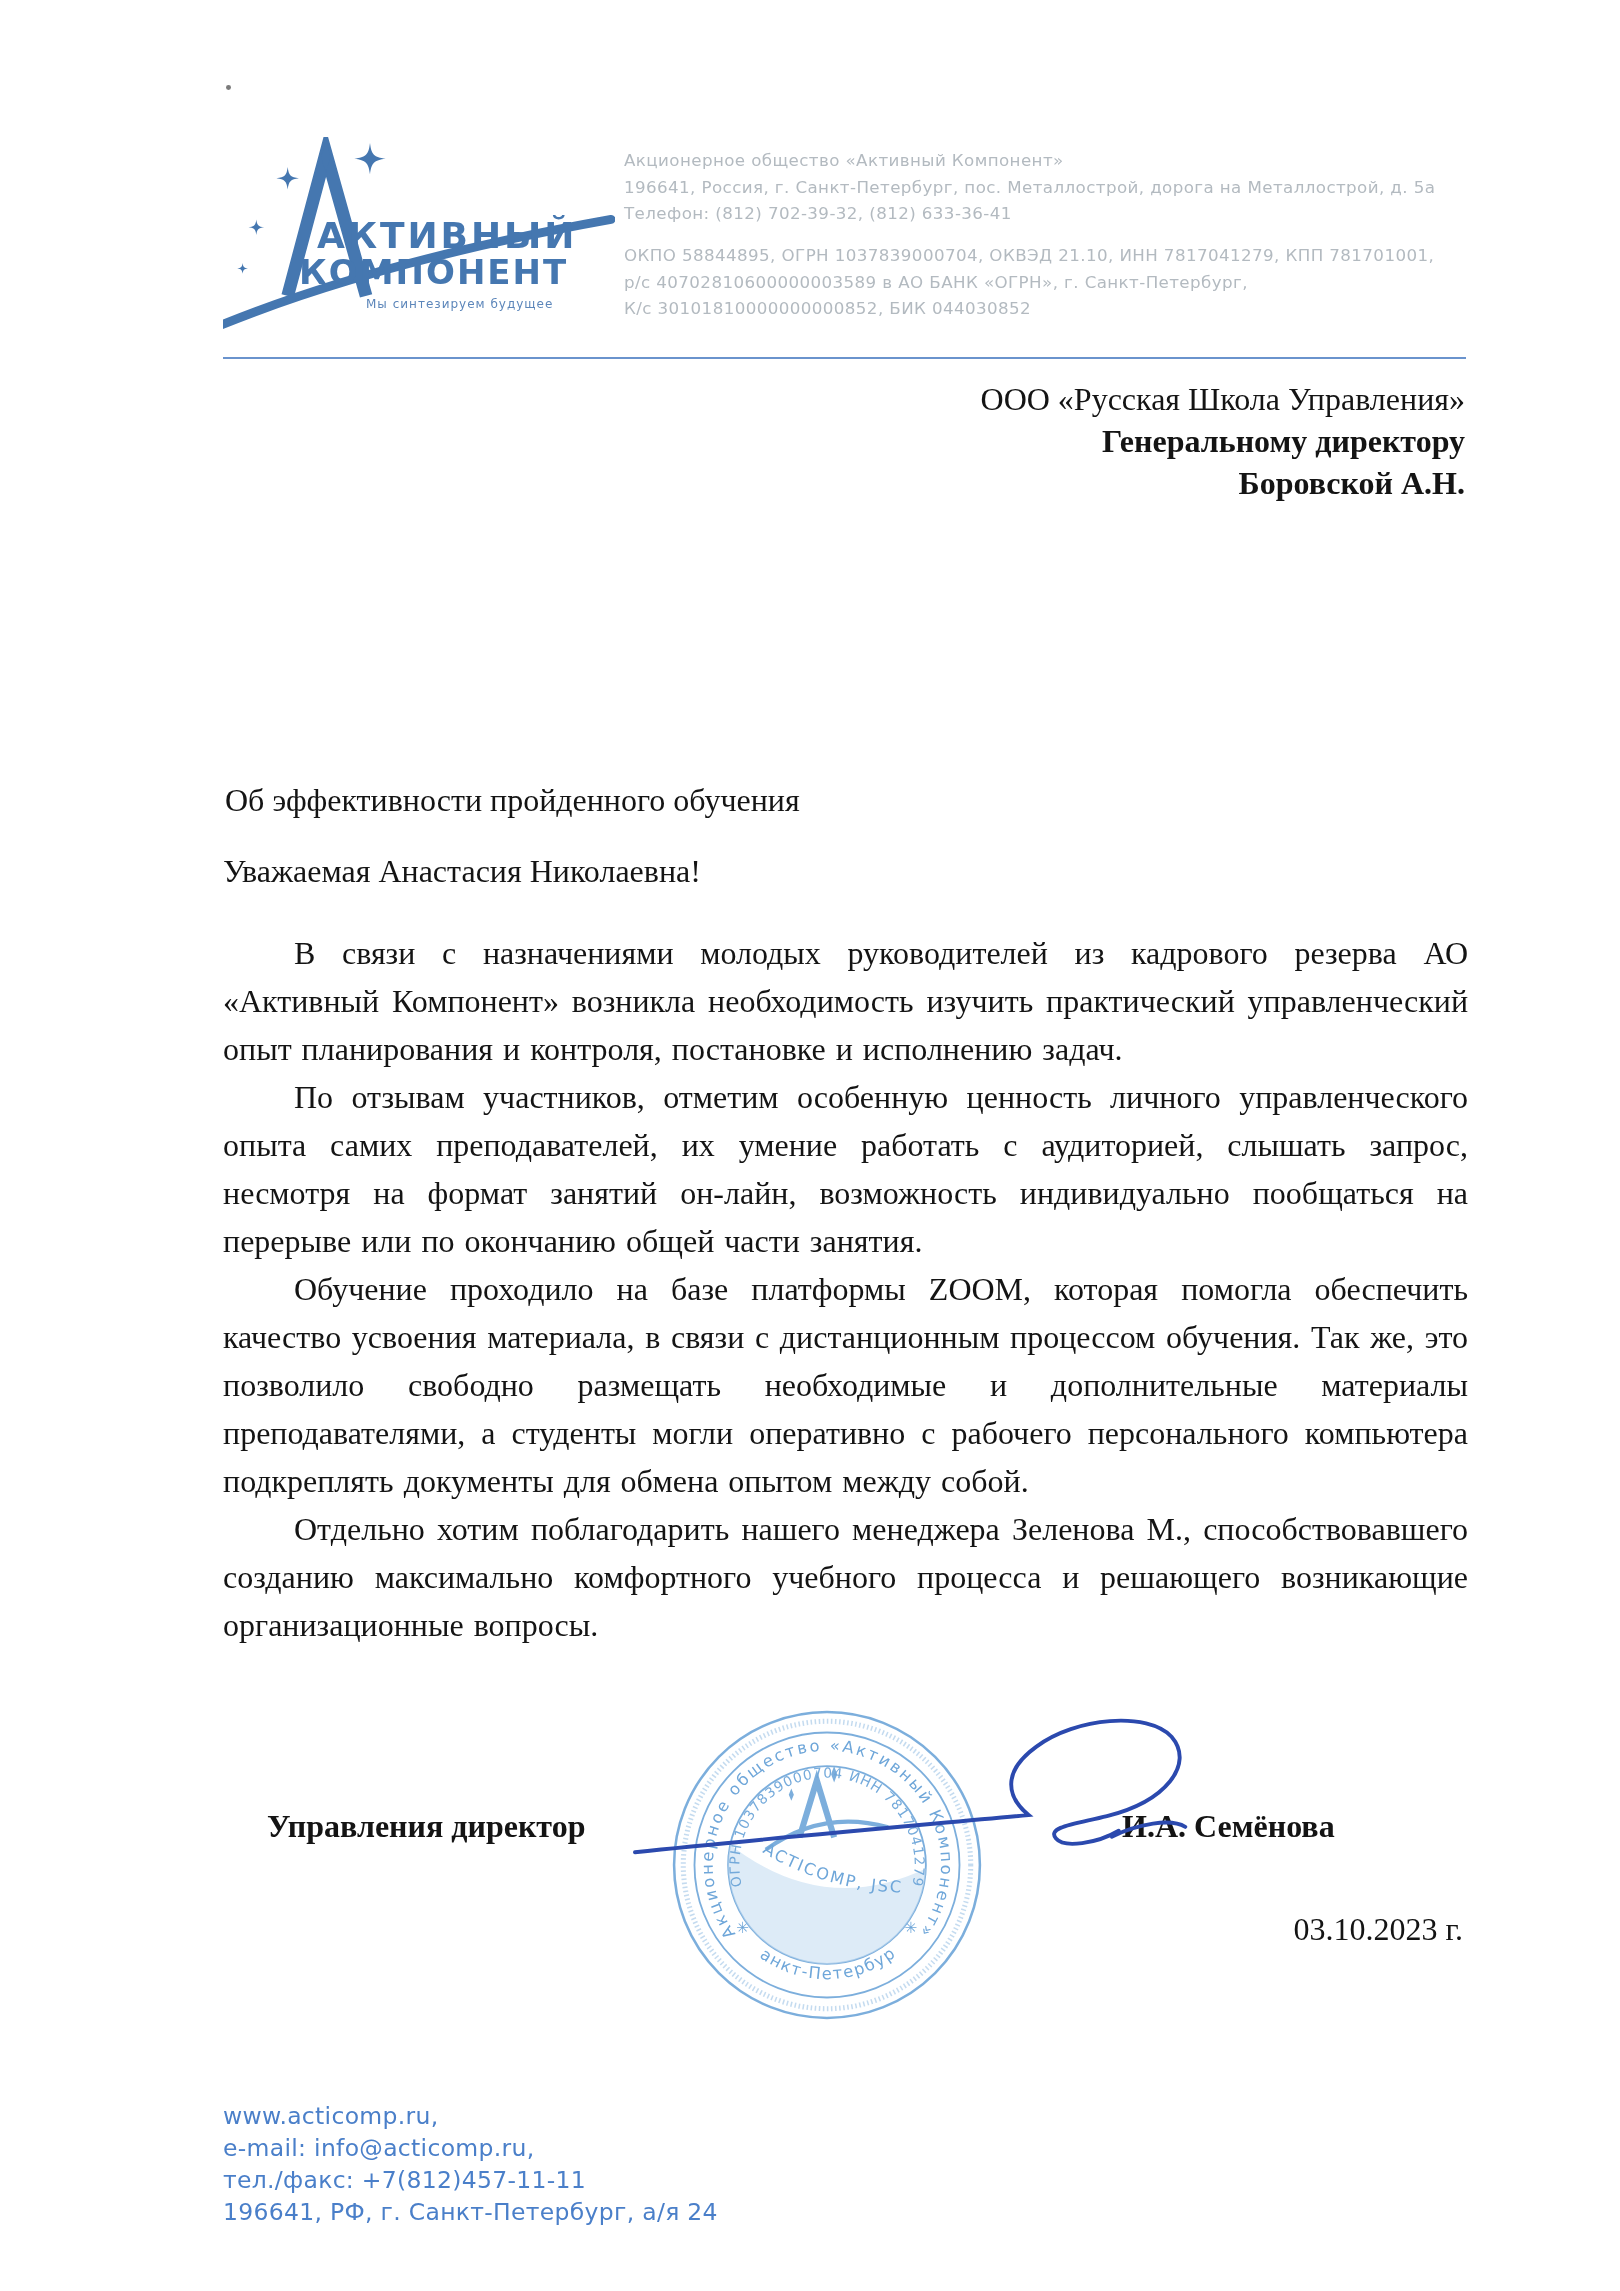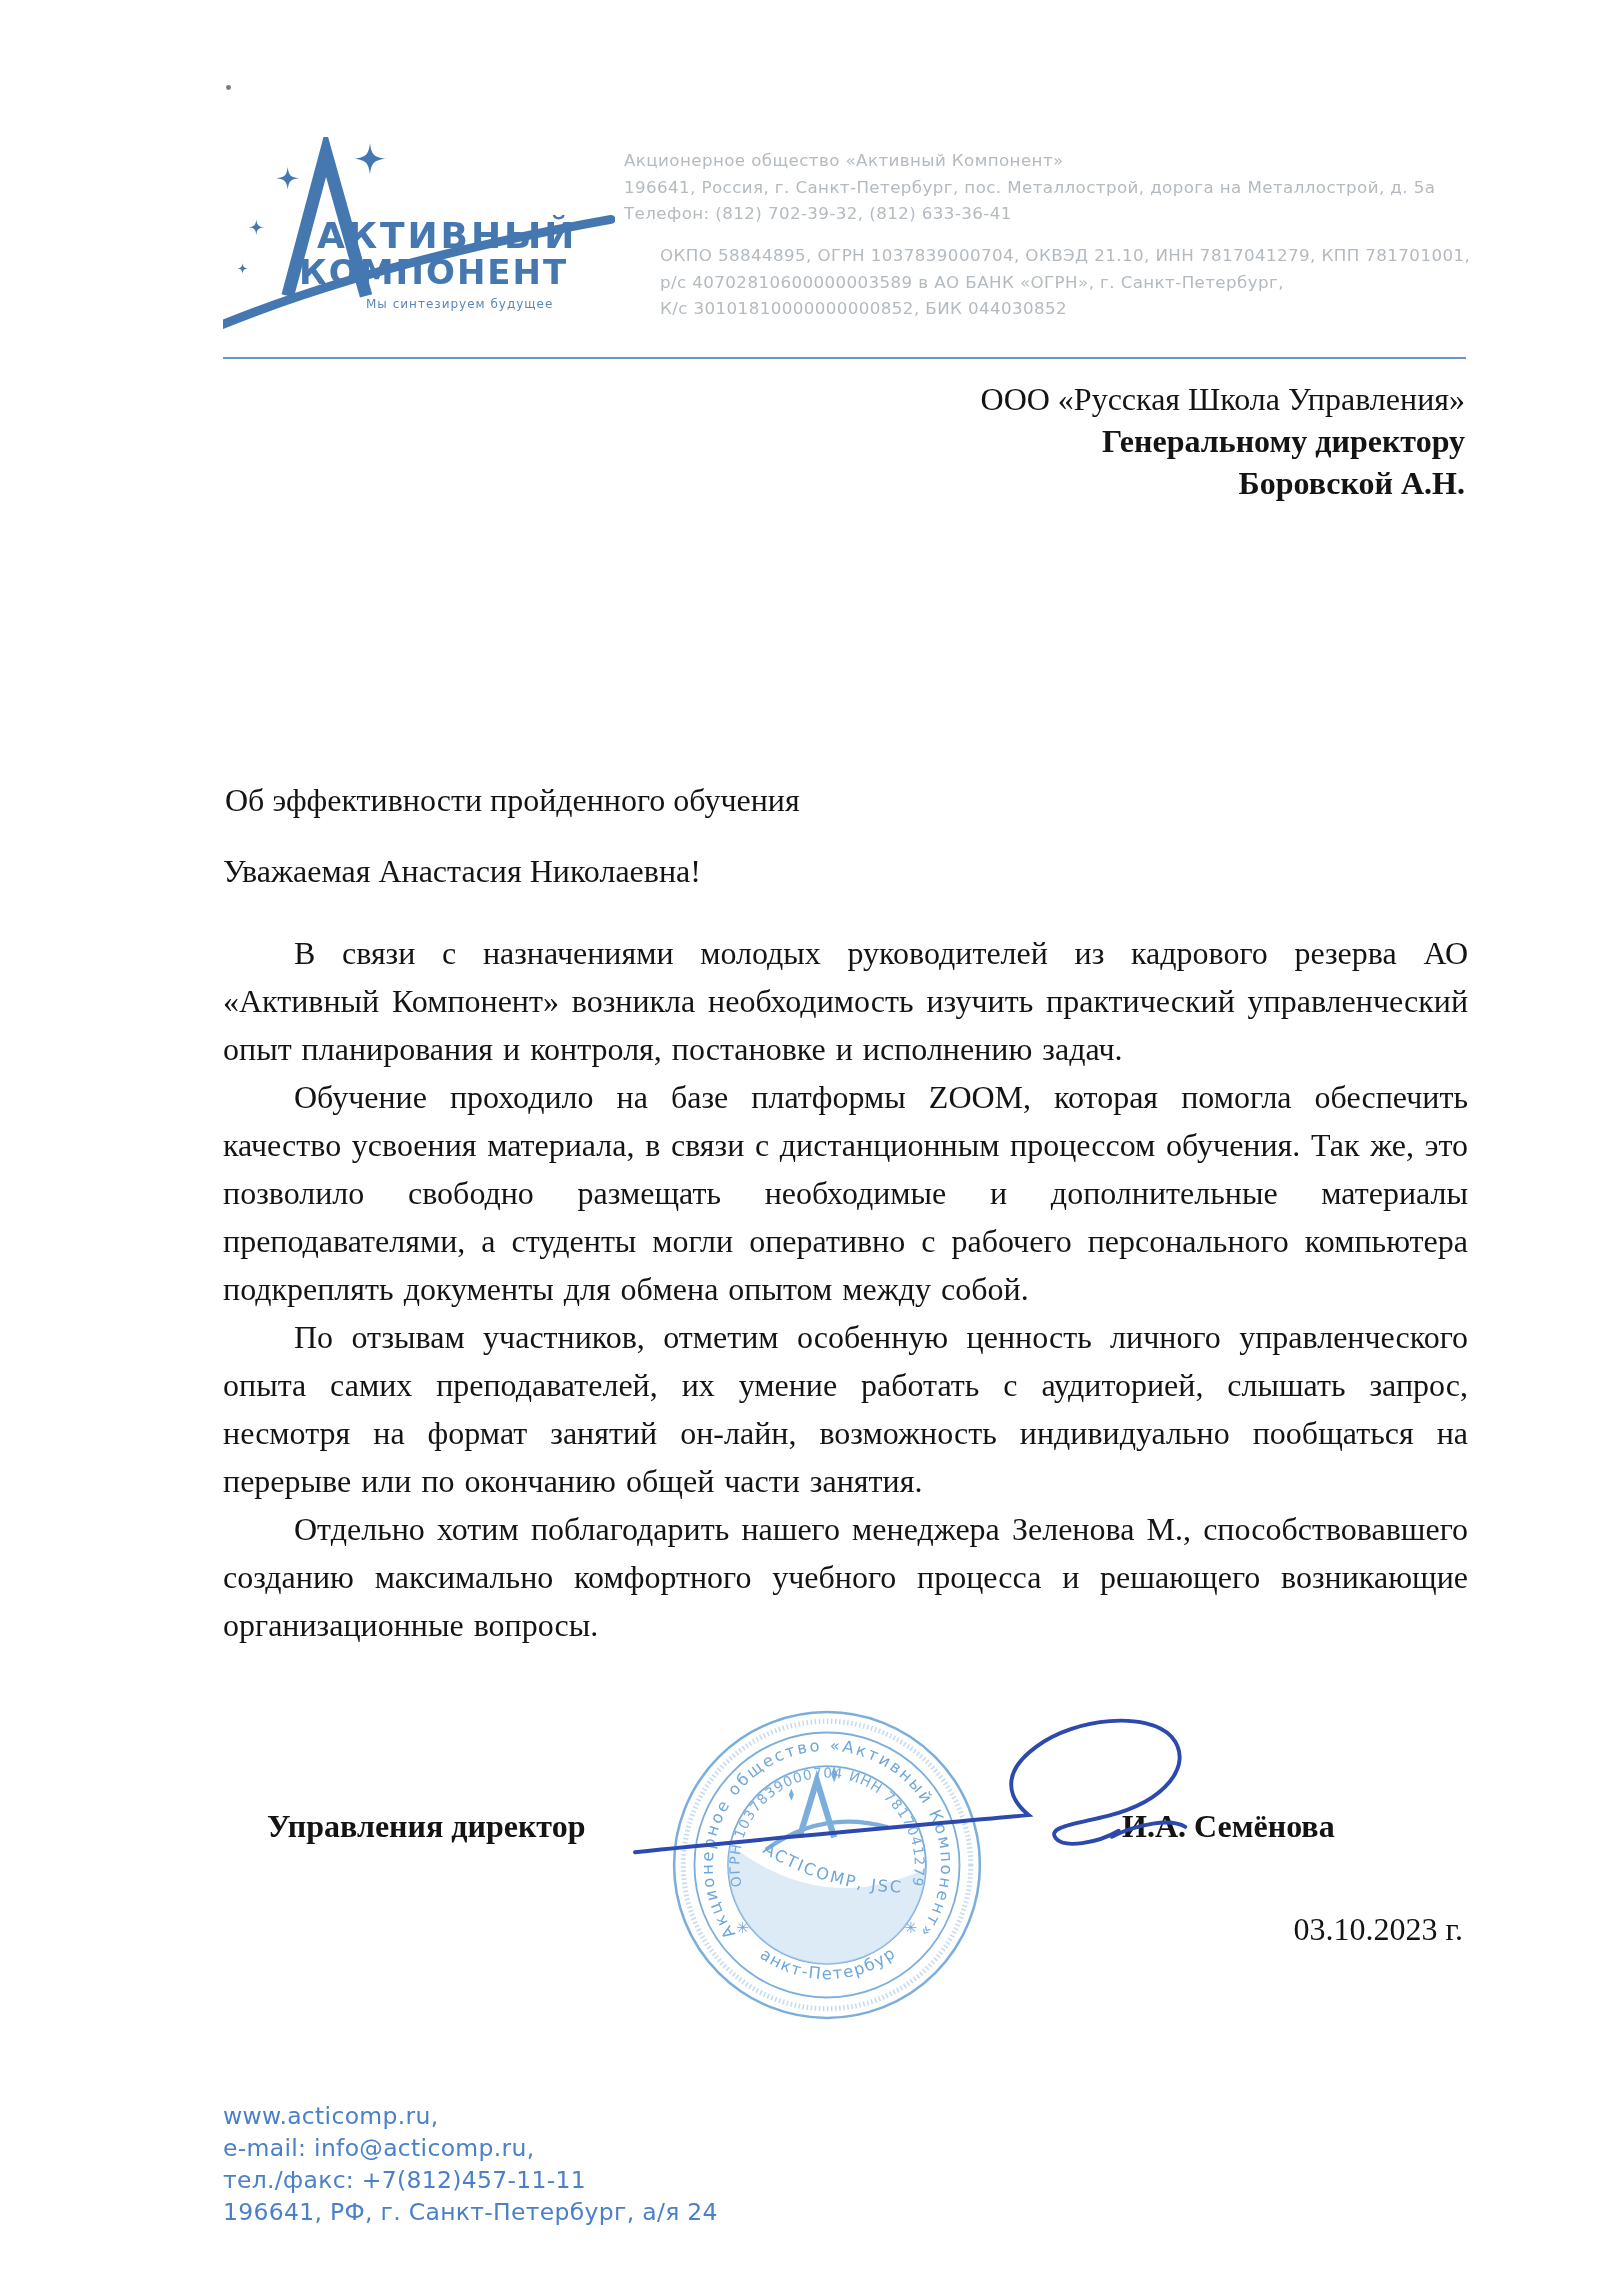--- a/index.html
+++ b/index.html
@@ -15,21 +15,21 @@
   .logo-line1{position:absolute;left:94px;top:78px;font-family:"DejaVu Sans","Liberation Sans",sans-serif;
     font-size:36px;font-weight:600;letter-spacing:2.9px;color:#4577b0;}
   .logo-line2{position:absolute;left:76px;top:115px;font-family:"DejaVu Sans","Liberation Sans",sans-serif;
     font-size:34px;font-weight:600;letter-spacing:2px;color:#4577b0;}
   .logo-tagline{position:absolute;left:143px;top:160px;font-family:"DejaVu Sans","Liberation Sans",sans-serif;
     font-size:12px;letter-spacing:1px;color:#5c86ba;}
   .req{position:absolute;left:624px;width:863px;
     font-family:"DejaVu Sans","Liberation Sans",sans-serif;
     font-size:16.7px;line-height:26.5px;letter-spacing:0.4px;color:#b3bac0;}
   .req.block1{top:147px;}
-  .req.block2{top:242px;margin-left:36px;}
+  .req.block2{top:242px;}
   .req div{white-space:nowrap;}
   .divider{position:absolute;left:223px;top:357px;width:1243px;height:2px;background:#6a93cd;}
   
   .recipient{position:absolute;right:155px;top:378px;text-align:right;
     font-size:32px;line-height:42px;}
   .recipient .bold{font-weight:bold;}
   
   .subject{position:absolute;left:225px;top:782px;font-size:32px;}
   .salutation{position:absolute;left:223px;top:853px;width:1243px;text-align:left;font-size:32px;}
   .body-text{position:absolute;left:223px;top:929px;width:1245px;
@@ -92,22 +92,22 @@
     <div>ООО «Русская Школа Управления»</div>
     <div class="bold">Генеральному директору</div>
     <div class="bold">Боровской А.Н.</div>
   </div>
 
   <div class="subject">Об эффективности пройденного обучения</div>
   <div class="salutation">Уважаемая Анастасия Николаевна!</div>
 
   <div class="body-text">
     <p>В связи с назначениями молодых руководителей из кадрового резерва АО «Активный Компонент» возникла необходимость изучить практический управленческий опыт планирования и контроля, постановке и исполнению задач.</p>
+    <p>По отзывам участников, отметим особенную ценность личного управленческого опыта самих преподавателей, их умение работать с аудиторией, слышать запрос, несмотря на формат занятий он-лайн, возможность индивидуально пообщаться на перерыве или по окончанию общей части занятия.</p>
     <p>Обучение проходило на базе платформы ZOOM, которая помогла обеспечить качество усвоения материала, в связи с дистанционным процессом обучения. Так же, это позволило свободно размещать необходимые и дополнительные материалы преподавателями, а студенты могли оперативно с рабочего персонального компьютера подкреплять документы для обмена опытом между собой.</p>
-    <p>По отзывам участников, отметим особенную ценность личного управленческого опыта самих преподавателей, их умение работать с аудиторией, слышать запрос, несмотря на формат занятий он-лайн, возможность индивидуально пообщаться на перерыве или по окончанию общей части занятия.</p>
     <p>Отдельно хотим поблагодарить нашего менеджера Зеленова М., способствовавшего созданию максимально комфортного учебного процесса и решающего возникающие организационные вопросы.</p>
   </div>
 
   <div class="signoff-position">Управления директор</div>
   <div class="signoff-name">И.А. Семёнова</div>
   <div class="signoff-date">03.10.2023 г.</div>
 
   <svg class="stamp" viewBox="0 0 310 310">
     <defs>
       <clipPath id="innerClip">

